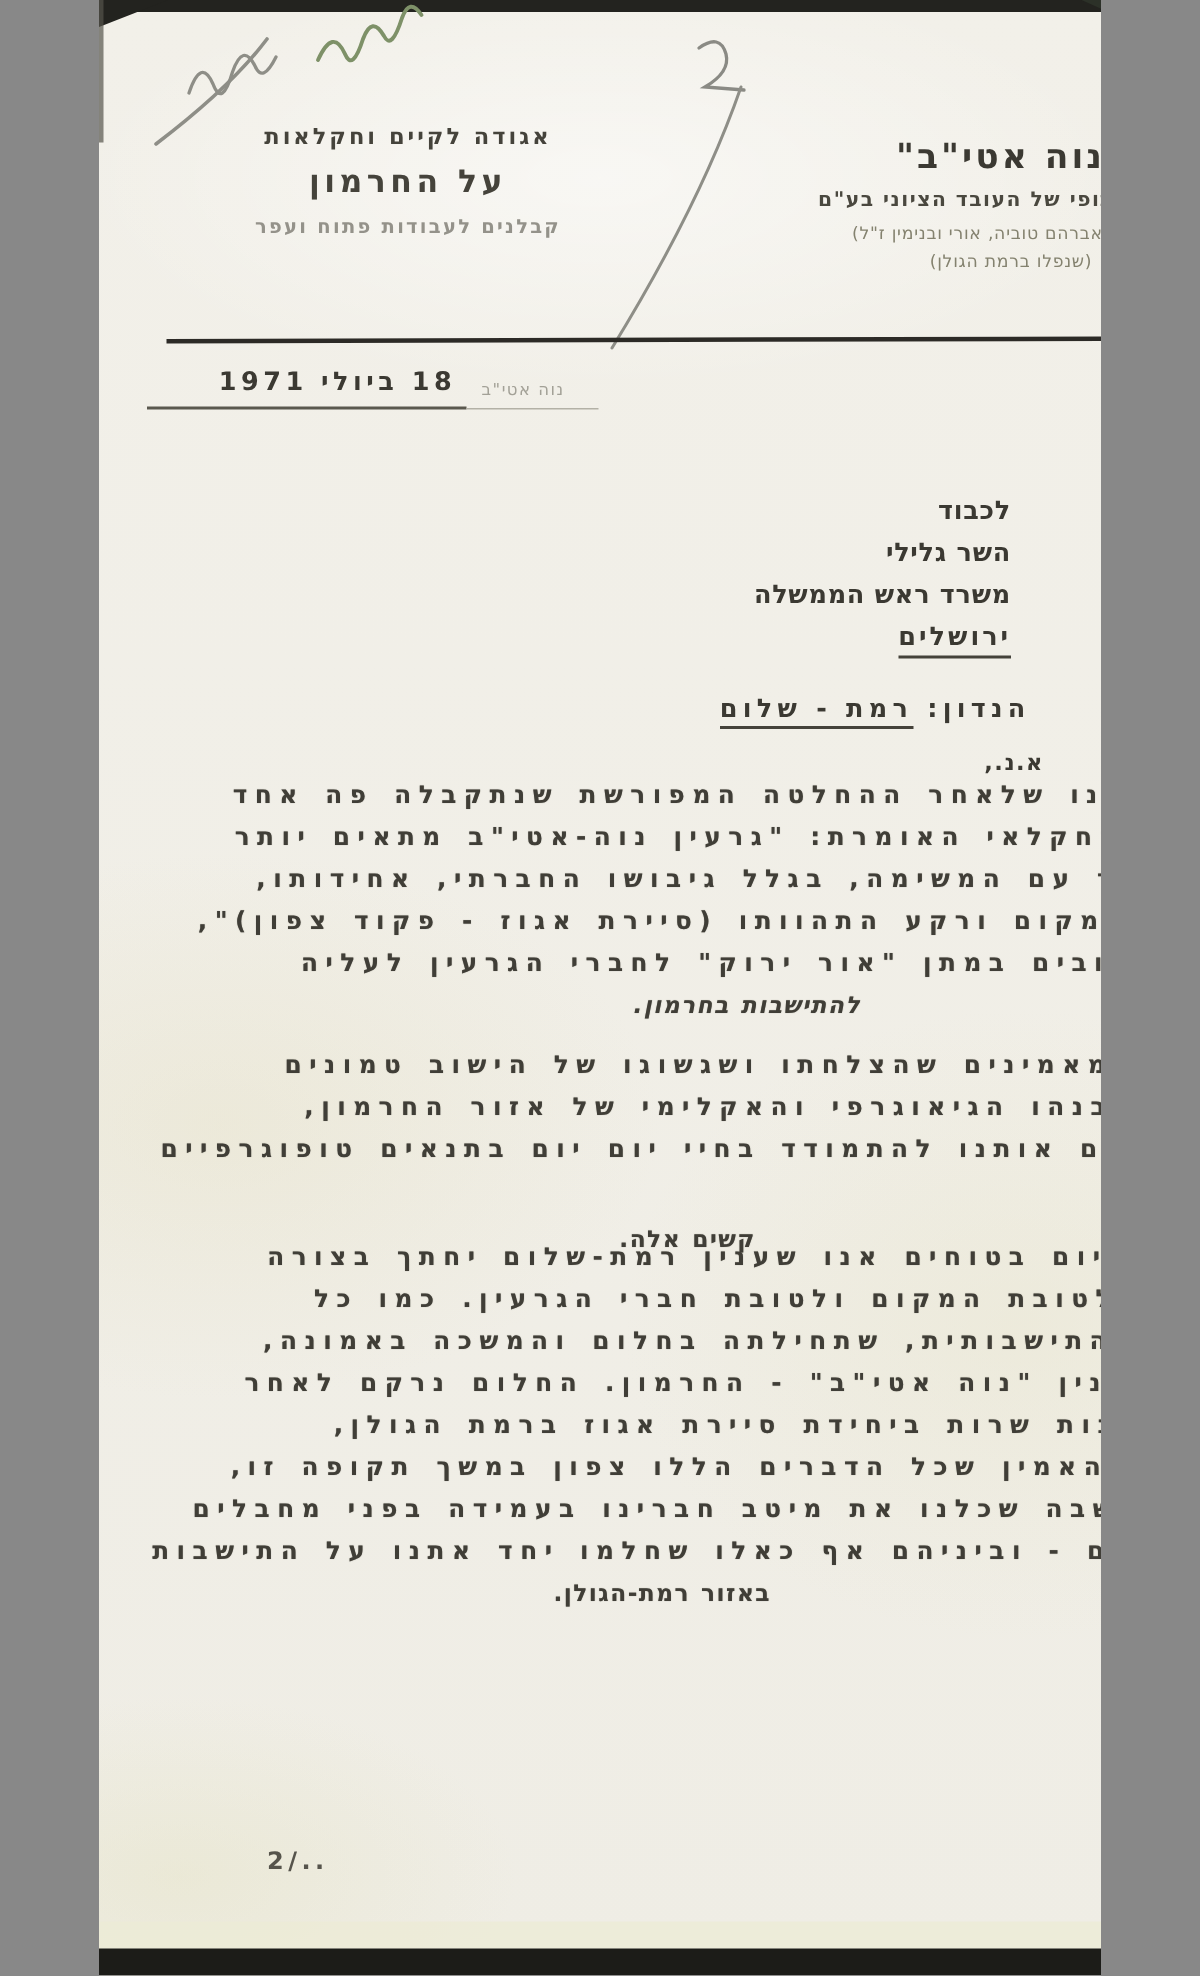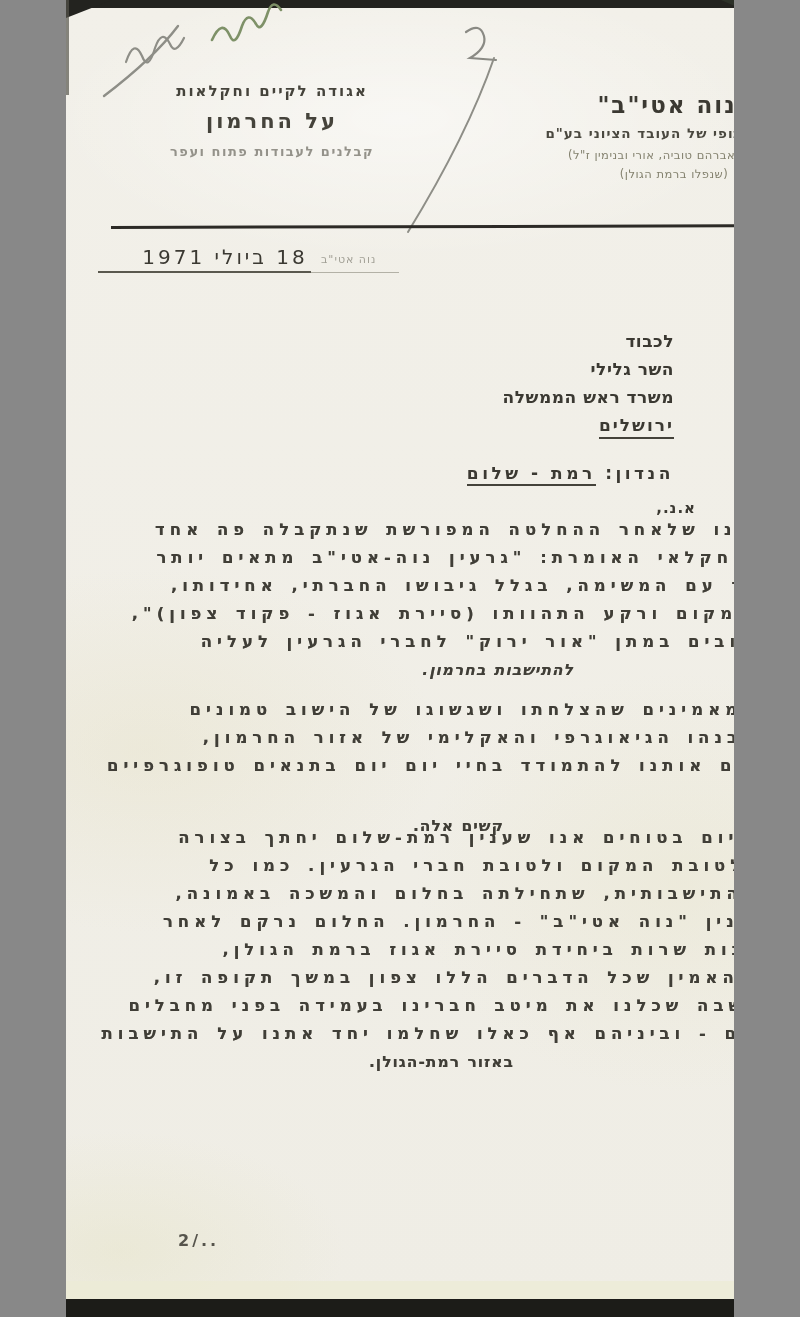--- a/index.html
+++ b/index.html
@@ -36,28 +36,28 @@
   .lh-left .l2{font-size:21px;font-weight:700;letter-spacing:3px;color:#45433b;margin-top:9px;}
   .lh-left .l3{font-size:13px;font-weight:700;letter-spacing:1.5px;color:#94928a;margin-top:11px;}
   .lh-right{position:absolute;left:458px;top:92px;width:300px;text-align:center;direction:rtl;}
   .lh-right .title{font-size:23px;font-weight:700;letter-spacing:2px;color:#3b3932;}
   .lh-right .subtitle{font-size:13.5px;font-weight:700;letter-spacing:1px;color:#4a483f;margin-top:7px;}
   .lh-right .mem1{font-size:11.5px;color:#84826f;margin-top:7px;letter-spacing:.5px;}
   .lh-right .mem2{font-size:11.5px;color:#84826f;margin-top:5px;letter-spacing:.5px;}
   .divider{position:absolute;left:45px;top:225px;width:711px;height:3px;background:#2c2a26;transform:rotate(-0.15deg);}
   
   .date-stamp{position:absolute;left:255px;top:253px;width:80px;font-size:11px;color:#a3a197;letter-spacing:1px;direction:rtl;text-align:left;}
-  .date-value{position:absolute;left:70px;top:245px;width:178px;text-align:center;direction:rtl;font-size:20px;font-weight:400;letter-spacing:3px;color:#3b3932;}
+  .date-value{position:absolute;left:70px;top:245px;width:178px;text-align:center;direction:rtl;font-size:17px;font-weight:700;letter-spacing:3px;color:#3b3932;}
   .date-underline{position:absolute;left:32px;top:271px;width:213px;height:2px;background:#5a584e;}
   .date-underline-ext{position:absolute;left:245px;top:272px;width:88px;height:1px;background:#b3b1a6;}
   
   .recipient{position:absolute;right:60px;top:327px;direction:rtl;text-align:right;font-size:17px;font-weight:700;letter-spacing:.5px;line-height:28px;color:#3b3932;}
   .recipient .u{display:inline-block;border-bottom:2px solid #44423a;padding-bottom:1px;line-height:22px;letter-spacing:2px;}
   
-  .subject{position:absolute;right:60px;top:463px;direction:rtl;font-size:17px;font-weight:700;letter-spacing:3.5px;color:#3b3932;}
+  .subject{position:absolute;right:47px;top:463px;direction:rtl;font-size:17px;font-weight:700;letter-spacing:3.5px;color:#3b3932;}
   .subject .u{border-bottom:2px solid #44423a;padding-bottom:1px;}
   .salutation{position:absolute;right:38px;top:499px;direction:rtl;font-size:15px;font-weight:700;letter-spacing:1px;color:#3b3932;}
   
   .para{position:absolute;left:65px;width:705px;direction:rtl;}
   .p1{top:516px;} .p2{top:696px;} .p3{top:824px;}
   .ln{height:28px;line-height:28px;text-align:right;font-size:16.5px;font-weight:700;letter-spacing:5px;word-spacing:3px;color:#403e37;white-space:nowrap;text-shadow:0 0 .6px rgba(62,60,50,.55);}
   .indent{padding-right:40px;}
   .tight{letter-spacing:1px;word-spacing:1px;font-size:15.5px;}
   .end1{padding-right:262px;font-style:italic;}
   .end2{padding-right:332px;margin-top:32px;}

